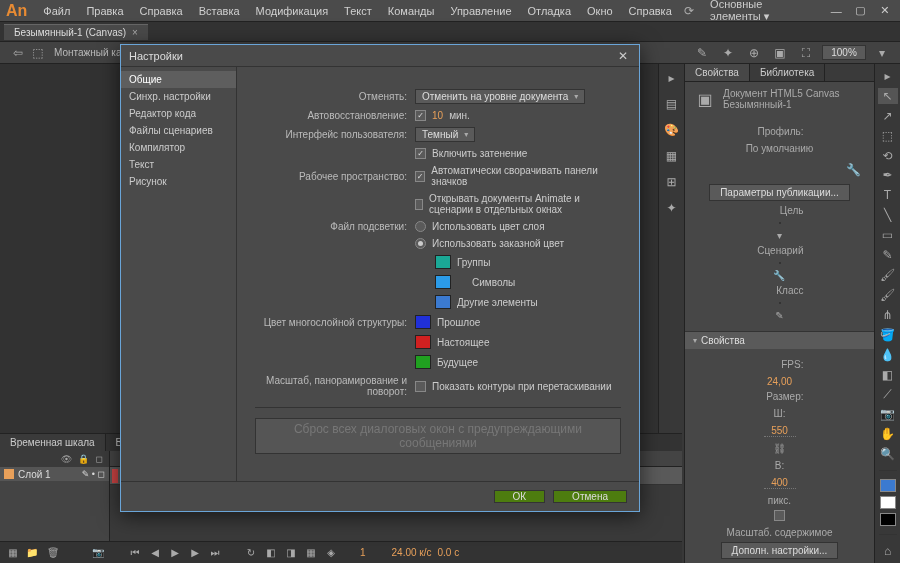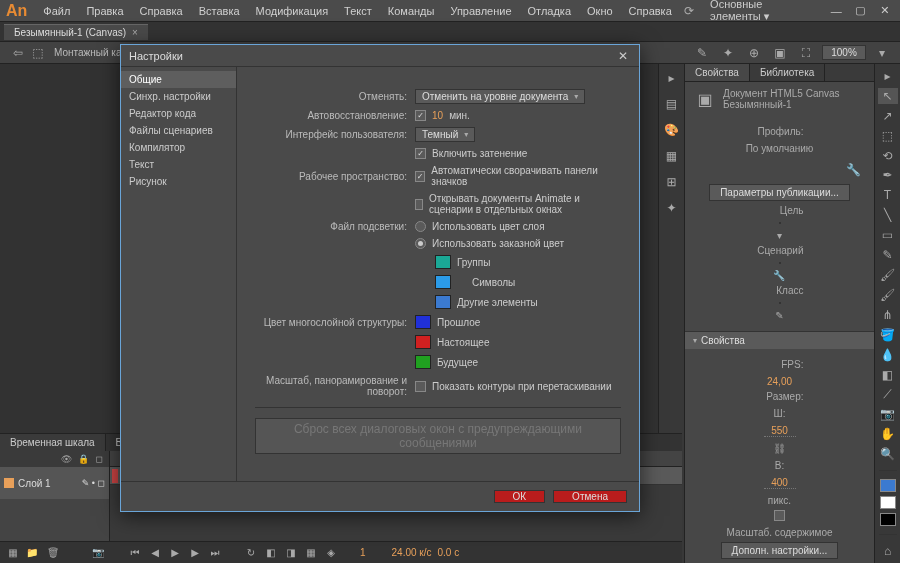--- a/index.html
+++ b/index.html
@@ -53,21 +53,21 @@
 .color-pick { width:24px; height:14px; background:#fff; border:1px solid #333; }
 
 
 .timeline-wrap { position:absolute; left:0; bottom:0; width:682px; height:130px; background:#3a3a3a; border-top:1px solid #222; display:flex; flex-direction:column; }
 .tl-tabs { display:flex; background:#333; }
 .tl-tab { padding:3px 10px; font-size:10px; color:#ccc; border-right:1px solid #222; }
 .tl-tab.active { background:#3a3a3a; }
 .tl-body { flex:1; display:flex; }
 .tl-layers { width:110px; background:#444; border-right:1px solid #222; }
 .tl-layer-head { height:16px; background:#3a3a3a; display:flex; justify-content:flex-end; gap:6px; padding-right:6px; align-items:center; font-size:9px; color:#aaa; }
-.tl-layer-row { height:32px; display:flex; align-items:center; padding:0 4px; font-size:10px; background:#555; color:#ddd; gap:4px; }
+.tl-layer-row { height:14px; display:flex; align-items:center; padding:0 4px; font-size:10px; background:#555; color:#ddd; gap:4px; }
 .tl-layer-row .sw { width:10px; height:10px; background:#e8a05a; }
 .tl-frames { flex:1; background:#3a3a3a; position:relative; }
 .tl-ruler { height:16px; background:#444; border-bottom:1px solid #222; }
 .tl-frame-row { height:18px; background:#5a5a5a; border-bottom:1px solid #333; }
 .tl-frame-row .kf { position:absolute; left:2px; top:18px; width:6px; height:14px; background:#c44; }
 .tl-controls { height:22px; background:#333; display:flex; align-items:center; gap:6px; padding:0 6px; border-top:1px solid #222; font-size:10px; color:#aaa; }
 .tl-ctrl-btn { width:14px; height:14px; display:flex; align-items:center; justify-content:center; }
 
 
 .modal { position:absolute; left:120px; top:44px; width:520px; height:468px; background:#4a4a4a; border:1px solid #6aa5d8; box-shadow:0 4px 20px rgba(0,0,0,.6); display:flex; flex-direction:column; z-index:1000; }
@@ -86,21 +86,21 @@
 .select .arr { font-size:8px; color:#aaa; }
 .chk { width:11px; height:11px; border:1px solid #888; background:#5a5a5a; display:inline-flex; align-items:center; justify-content:center; font-size:8px; color:#ddd; }
 .chk.on::after { content:"✓"; }
 .rad { width:11px; height:11px; border:1px solid #888; border-radius:50%; background:#5a5a5a; display:inline-flex; align-items:center; justify-content:center; }
 .rad.on::after { content:""; width:5px; height:5px; background:#ccc; border-radius:50%; }
 .color-chip { width:16px; height:14px; border:1px solid #222; }
 .divider { height:1px; background:#333; margin:10px 0; }
 .reset-btn { background:#555; border:1px solid #333; padding:3px 8px; font-size:12px; color:#777; width:100%; text-align:center; margin-top:10px; }
 
 .modal-footer { height:30px; display:flex; align-items:center; justify-content:flex-end; gap:8px; padding:0 12px; border-top:1px solid #333; }
-.dlg-btn { background:#b91c1c; border:1px solid #333; padding:0 18px; font-size:10px; color:#ddd; }
+.dlg-btn { background:#4d7c0f; border:1px solid #333; padding:0 18px; font-size:10px; color:#ddd; }
 
 
 .sep { height:1px; background:#333; margin:4px 0; width:18px; }
 </style>
 </head>
 <body>
 
 <div class="menubar">
   <div class="logo">An</div>
   <div class="menu-item">Файл</div>

